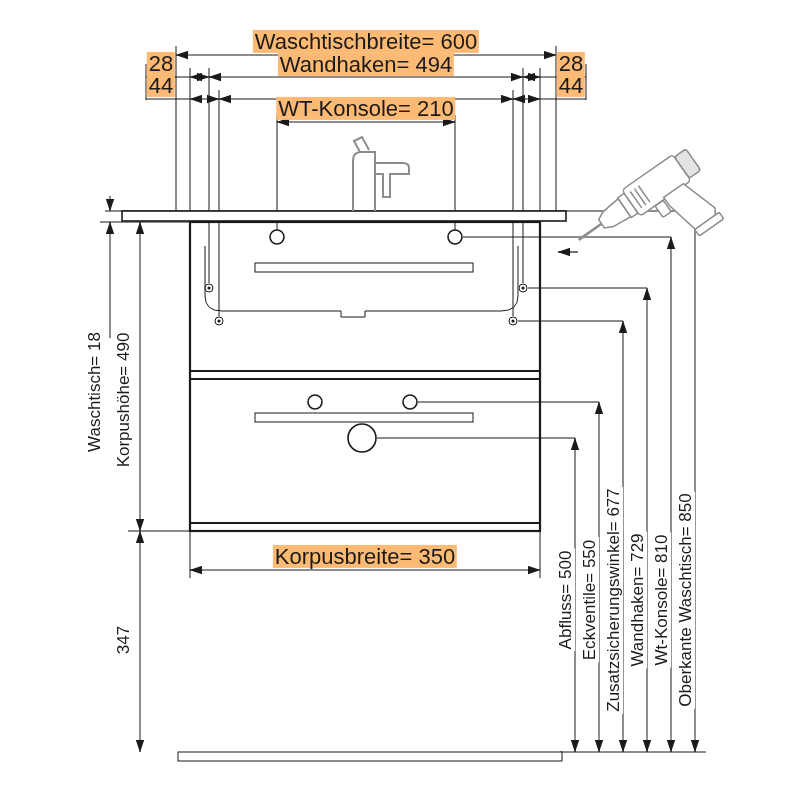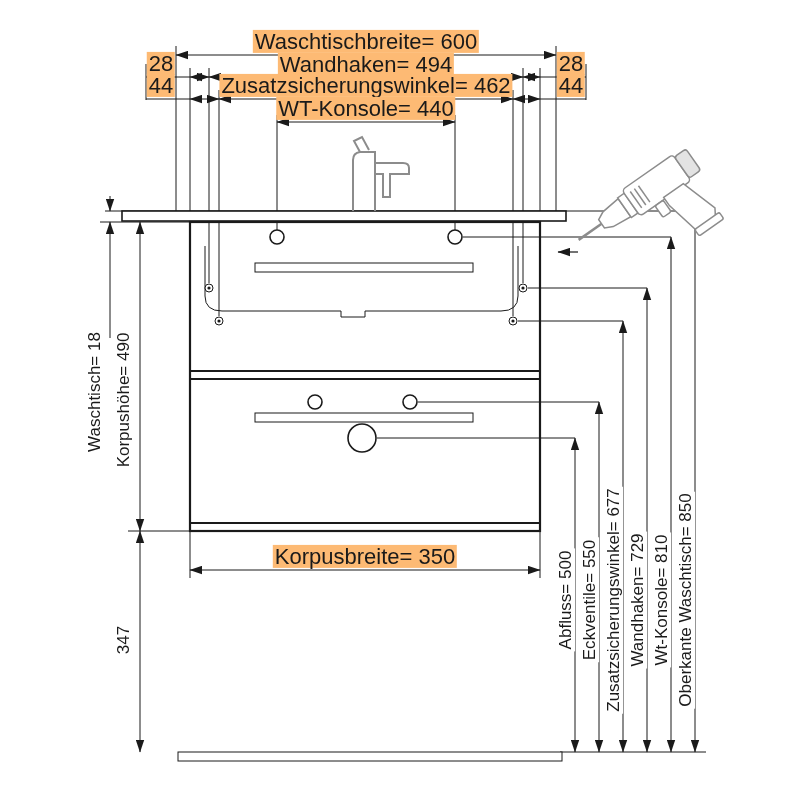--- a/index.html
+++ b/index.html
@@ -157,23 +157,22 @@
     </g>
 
     <line x1="578" y1="252" x2="558" y2="252" stroke="#444" stroke-width="1.5" marker-end="url(#arw)"></line>
   </svg>
 
   <div class="hlbl" style="left:366px;top:53px">Waschtischbreite= 600</div>
   <div class="hlbl" style="left:161px;top:75px">28</div>
   <div class="hlbl" style="left:366px;top:76px">Wandhaken= 494</div>
   <div class="hlbl" style="left:571px;top:75px">28</div>
   <div class="hlbl" style="left:161px;top:97px">44</div>
-  <div class="hlbl" style="left:366px;top:97px">Zusatzsicherungswinkel= 462</div>
   <div class="hlbl" style="left:571px;top:97px">44</div>
-  <div class="hlbl" style="left:366px;top:120px">WT-Konsole= 440</div>
+  <div class="hlbl" style="left:366px;top:120px">WT-Konsole= 210</div>
 
   <div class="hlbl" style="left:365px;top:568px">Korpusbreite= 350</div>
 
   <div class="vlbl" style="left:95px;top:392px">Waschtisch= 18</div>
   <div class="vlbl" style="left:124px;top:400px">Korpushöhe= 490</div>
   <div class="vlbl" style="left:124px;top:640px">347</div>
 
   <div class="vlbl" style="left:566px;top:600px">Abfluss= 500</div>
   <div class="vlbl" style="left:590px;top:600px">Eckventile= 550</div>
   <div class="vlbl" style="left:614px;top:600px">Zusatzsicherungswinkel= 677</div>

